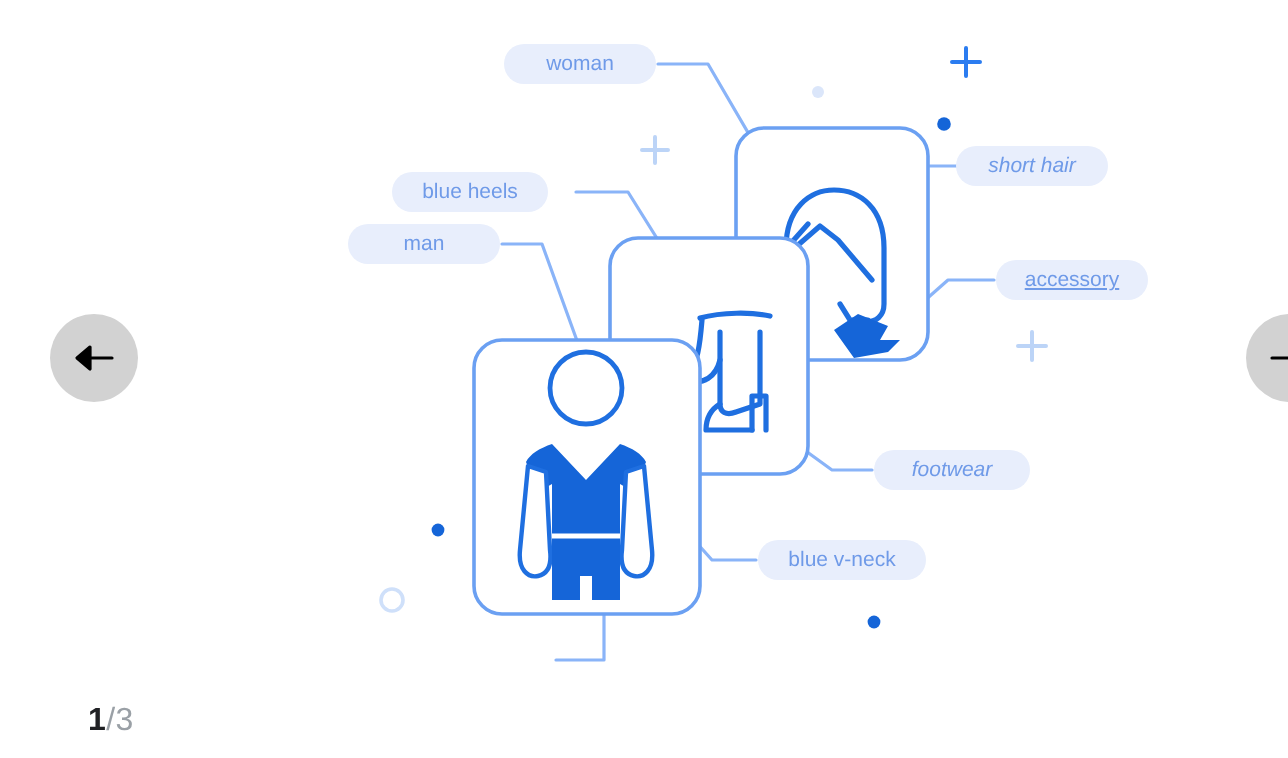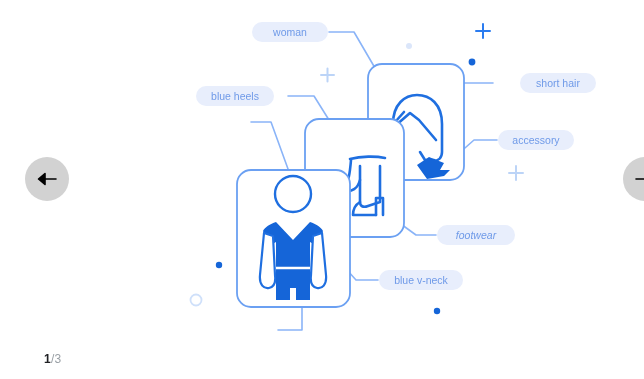--- a/index.html
+++ b/index.html
@@ -34,21 +34,21 @@
   }
   .nav-btn.prev { left: 1px; }
   .nav-btn.next { left: 599px; }
   .nav-btn svg { display: block; }
 
   
   .page-indicator {
     position: absolute;
     left: 20px;
     top: 352px;
-    font-size: 12px;
+    font-size: 16px;
     letter-spacing: .2px;
     color: #9aa0a6;
     white-space: nowrap;
   }
   .page-indicator .cur {
     color: #202124;
     font-weight: bold;
   }
 
   
@@ -155,26 +155,27 @@
       <circle cx="448" cy="62" r="3.4" fill="#1565d8"></circle>
       <circle cx="385" cy="46" r="3" fill="#dbe6fa"></circle>
       <circle cx="195" cy="265" r="3.2" fill="#1565d8"></circle>
       <circle cx="413" cy="311" r="3.2" fill="#1565d8"></circle>
       <circle cx="172" cy="300" r="5.5" fill="none" stroke="#cfe0fa" stroke-width="1.8"></circle>
     </g>
   </svg>
 
   <div class="pill" style="left:228px; top:22px;  width:76px;">woman</div>
 
-  <div class="pill" style="left:496px; top:73px;  width:76px;">short hair</div>
+  <div class="pill" style="left:454px; top:73px;  width:76px;font-style:italic;">short hair</div>
 
   <div class="pill" style="left:172px; top:86px;  width:78px;">blue heels</div>
 
+  <div class="pill" style="left:150px; top:112px; width:76px;">man</div>
 
-  <div class="pill" style="left:474px; top:130px; width:76px;">accessory</div>
+  <div class="pill" style="left:474px; top:130px; width:76px;text-decoration:underline;">accessory</div>
 
   <div class="pill" style="left:413px; top:225px; width:78px;font-style:italic;">footwear</div>
 
   <div class="pill" style="left:355px; top:270px; width:84px;">blue v-neck</div>
 
 
   <button class="nav-btn prev">
     <svg width="20" height="14" viewBox="0 0 20 14" xmlns="http://www.w3.org/2000/svg">
       <path d="M19 7 H7 M8 1.5 L1.5 7 L8 12.5 Z" fill="#000" stroke="#000" stroke-width="1.6" stroke-linejoin="round" stroke-linecap="round"></path>
     </svg>

